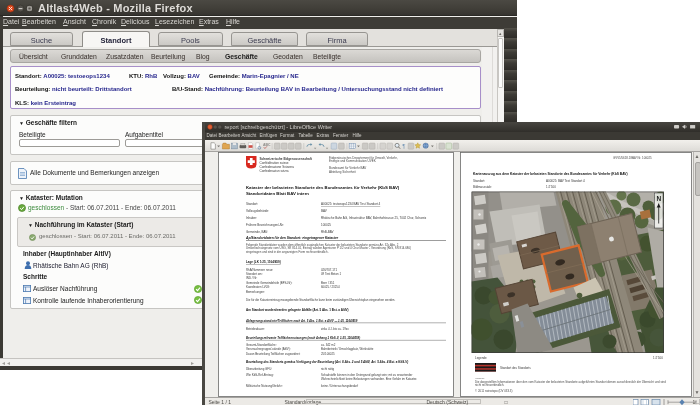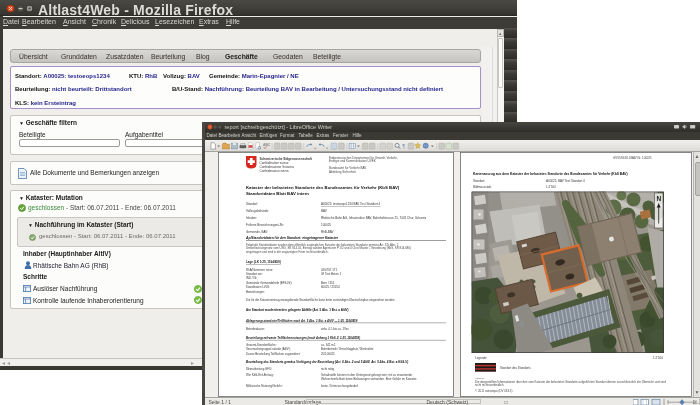--- a/index.html
+++ b/index.html
@@ -14,31 +14,38 @@
 <div class="a" style="left:0;top:0;width:3px;height:369.5px;background:#3b3934"></div>
 <div class="a" style="left:0;top:0;width:517px;height:16px;background:linear-gradient(#4b4943,#403e38 60%,#363430);border-bottom:1px solid #2a2925">
 <svg class="a" style="left:6px;top:3.5px" width="30" height="9" viewBox="0 0 30 9">
           <circle cx="4.5" cy="4.5" r="3.6" fill="#df4b20" stroke="#8c2e12" stroke-width=".7"></circle>
           <path d="M2.9 2.9l3.2 3.2M6.1 2.9L2.9 6.1" stroke="#f9d9cc" stroke-width="1"></path>
           <circle cx="14.5" cy="4.5" r="3.4" fill="#55524c" stroke="#34322d" stroke-width=".7"></circle>
           <rect x="12.6" y="4" width="3.8" height="1.2" fill="#c9c7c2"></rect>
           <circle cx="23.5" cy="4.5" r="3.4" fill="#55524c" stroke="#34322d" stroke-width=".7"></circle>
           <rect x="21.8" y="2.9" width="3.4" height="3.2" fill="none" stroke="#c9c7c2" stroke-width=".9"></rect>
         </svg>
-<div class="a" style="left:38px;top:2px;font-size:14px;font-weight:bold;color:#dedcd8;letter-spacing:.2px">Altlast4Web - Mozilla Firefox</div>
+<div class="a" style="left:38px;top:2px;font-size:11px;font-weight:bold;color:#dedcd8;letter-spacing:.2px">Altlast4Web - Mozilla Firefox</div>
 </div>
 <div class="a" style="left:0;top:17px;width:517px;height:12px;background:#3e3c37;color:#d9d7d3;font-size:7px">
 <span class="a" style="left:3px;top:1px"><u>D</u>atei</span>
 <span class="a" style="left:22px;top:1px"><u>B</u>earbeiten</span>
 <span class="a" style="left:63px;top:1px"><u>A</u>nsicht</span>
 <span class="a" style="left:92px;top:1px"><u>C</u>hronik</span>
 <span class="a" style="left:121px;top:1px"><u>D</u>elicious</span>
 <span class="a" style="left:155px;top:1px"><u>L</u>esezeichen</span>
 <span class="a" style="left:199px;top:1px"><u>E</u>xtras</span>
 <span class="a" style="left:226px;top:1px"><u>H</u>ilfe</span>
+</div>
+<div class="a" style="left:3px;top:29px;width:494px;height:18px;background:#e3e1dd;border-bottom:1px solid #9a9894">
+<div class="a" style="left:7px;top:3px;width:63px;height:14px;background:linear-gradient(#e2e0dc,#cbc9c5);border:1px solid #979591;border-radius:3px 3px 0 0;text-align:center;font-size:7.5px;color:#3c3c50;padding-top:2.5px">Suche</div>
+<div class="a" style="left:79px;top:2px;width:68px;height:16px;background:#f7f6f4;border:1px solid #8f8d89;border-bottom:none;border-radius:3px 3px 0 0;text-align:center;font-size:7.5px;font-weight:bold;color:#24243a;padding-top:3.5px">Standort</div>
+<div class="a" style="left:155px;top:3px;width:65px;height:14px;background:linear-gradient(#e2e0dc,#cbc9c5);border:1px solid #979591;border-radius:3px 3px 0 0;text-align:center;font-size:7.5px;color:#3c3c50;padding-top:2.5px">Pools</div>
+<div class="a" style="left:228px;top:3px;width:67px;height:14px;background:linear-gradient(#e2e0dc,#cbc9c5);border:1px solid #979591;border-radius:3px 3px 0 0;text-align:center;font-size:7.5px;color:#3c3c50;padding-top:2.5px">Geschäfte</div>
+<div class="a" style="left:303px;top:3px;width:62px;height:14px;background:linear-gradient(#e2e0dc,#cbc9c5);border:1px solid #979591;border-radius:3px 3px 0 0;text-align:center;font-size:7.5px;color:#3c3c50;padding-top:2.5px">Firma</div>
 </div>
 <div class="a" style="left:10px;top:49px;width:471px;height:13.5px;background:linear-gradient(#dbd9d5,#c5c3bf);border:1px solid #a8a6a2;border-radius:3px;font-size:6.8px;color:#38302c">
 <span class="a" style="left:8px;top:2.5px;">Übersicht</span>
 <span class="a" style="left:50px;top:2.5px;">Grunddaten</span>
 <span class="a" style="left:95px;top:2.5px;">Zusatzdaten</span>
 <span class="a" style="left:140px;top:2.5px;">Beurteilung</span>
 <span class="a" style="left:185px;top:2.5px;">Blog</span>
 <span class="a" style="left:214px;top:2.5px;font-weight:bold;color:#1c1c1c;">Geschäfte</span>
 <span class="a" style="left:262px;top:2.5px;">Geodaten</span>
 <span class="a" style="left:302px;top:2.5px;">Beteiligte</span>

